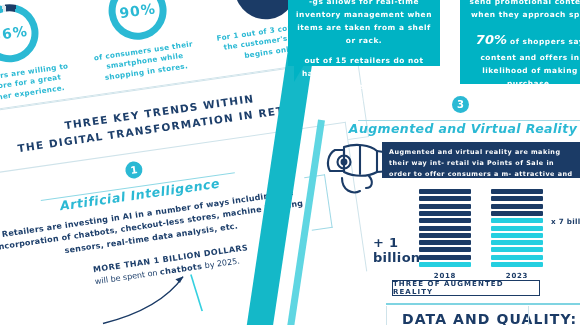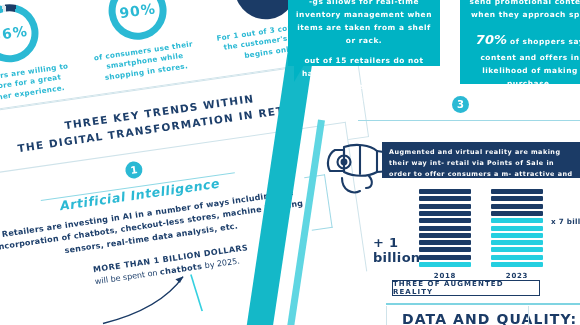--- a/index.html
+++ b/index.html
@@ -257,20 +257,21 @@
   <div class="bubble" id="bubble-right">
     <p class="bub-p">send promotional content when they approach spe-</p>
     <p class="bub-p">
       <span class="big">70%</span>
       <span>of shoppers say content and offers in likelihood of making purchase.</span>
     </p>
   </div>
 
   <div class="badge" id="ar-badge">3</div>
   <div id="ar-rule"></div>
+  <div id="ar-heading">Augmented and Virtual Reality</div>
 
   <svg id="vr-icon" width="76" height="62" viewBox="0 0 76 62">
     <g fill="none" stroke="#1b3b66" stroke-width="2.1" stroke-linejoin="round" stroke-linecap="round">
       <path d="M13 12 C 6 16, 4 26, 8 33 L 22 33 L 22 12 Z"></path>
       <path d="M22 9 C 34 5, 48 7, 55 13 L 55 34 C 46 39, 32 39, 22 34 Z"></path>
       <path d="M55 13 L 68 15 C 73 19, 73 29, 68 33 L 55 34"></path>
       <circle cx="22" cy="24" r="6.5"></circle>
       <circle cx="22" cy="24" r="2.4" fill="#1b3b66"></circle>
       <path d="M38 8 L 38 36"></path>
       <path d="M47 38 C 52 44, 50 50, 44 50"></path>

